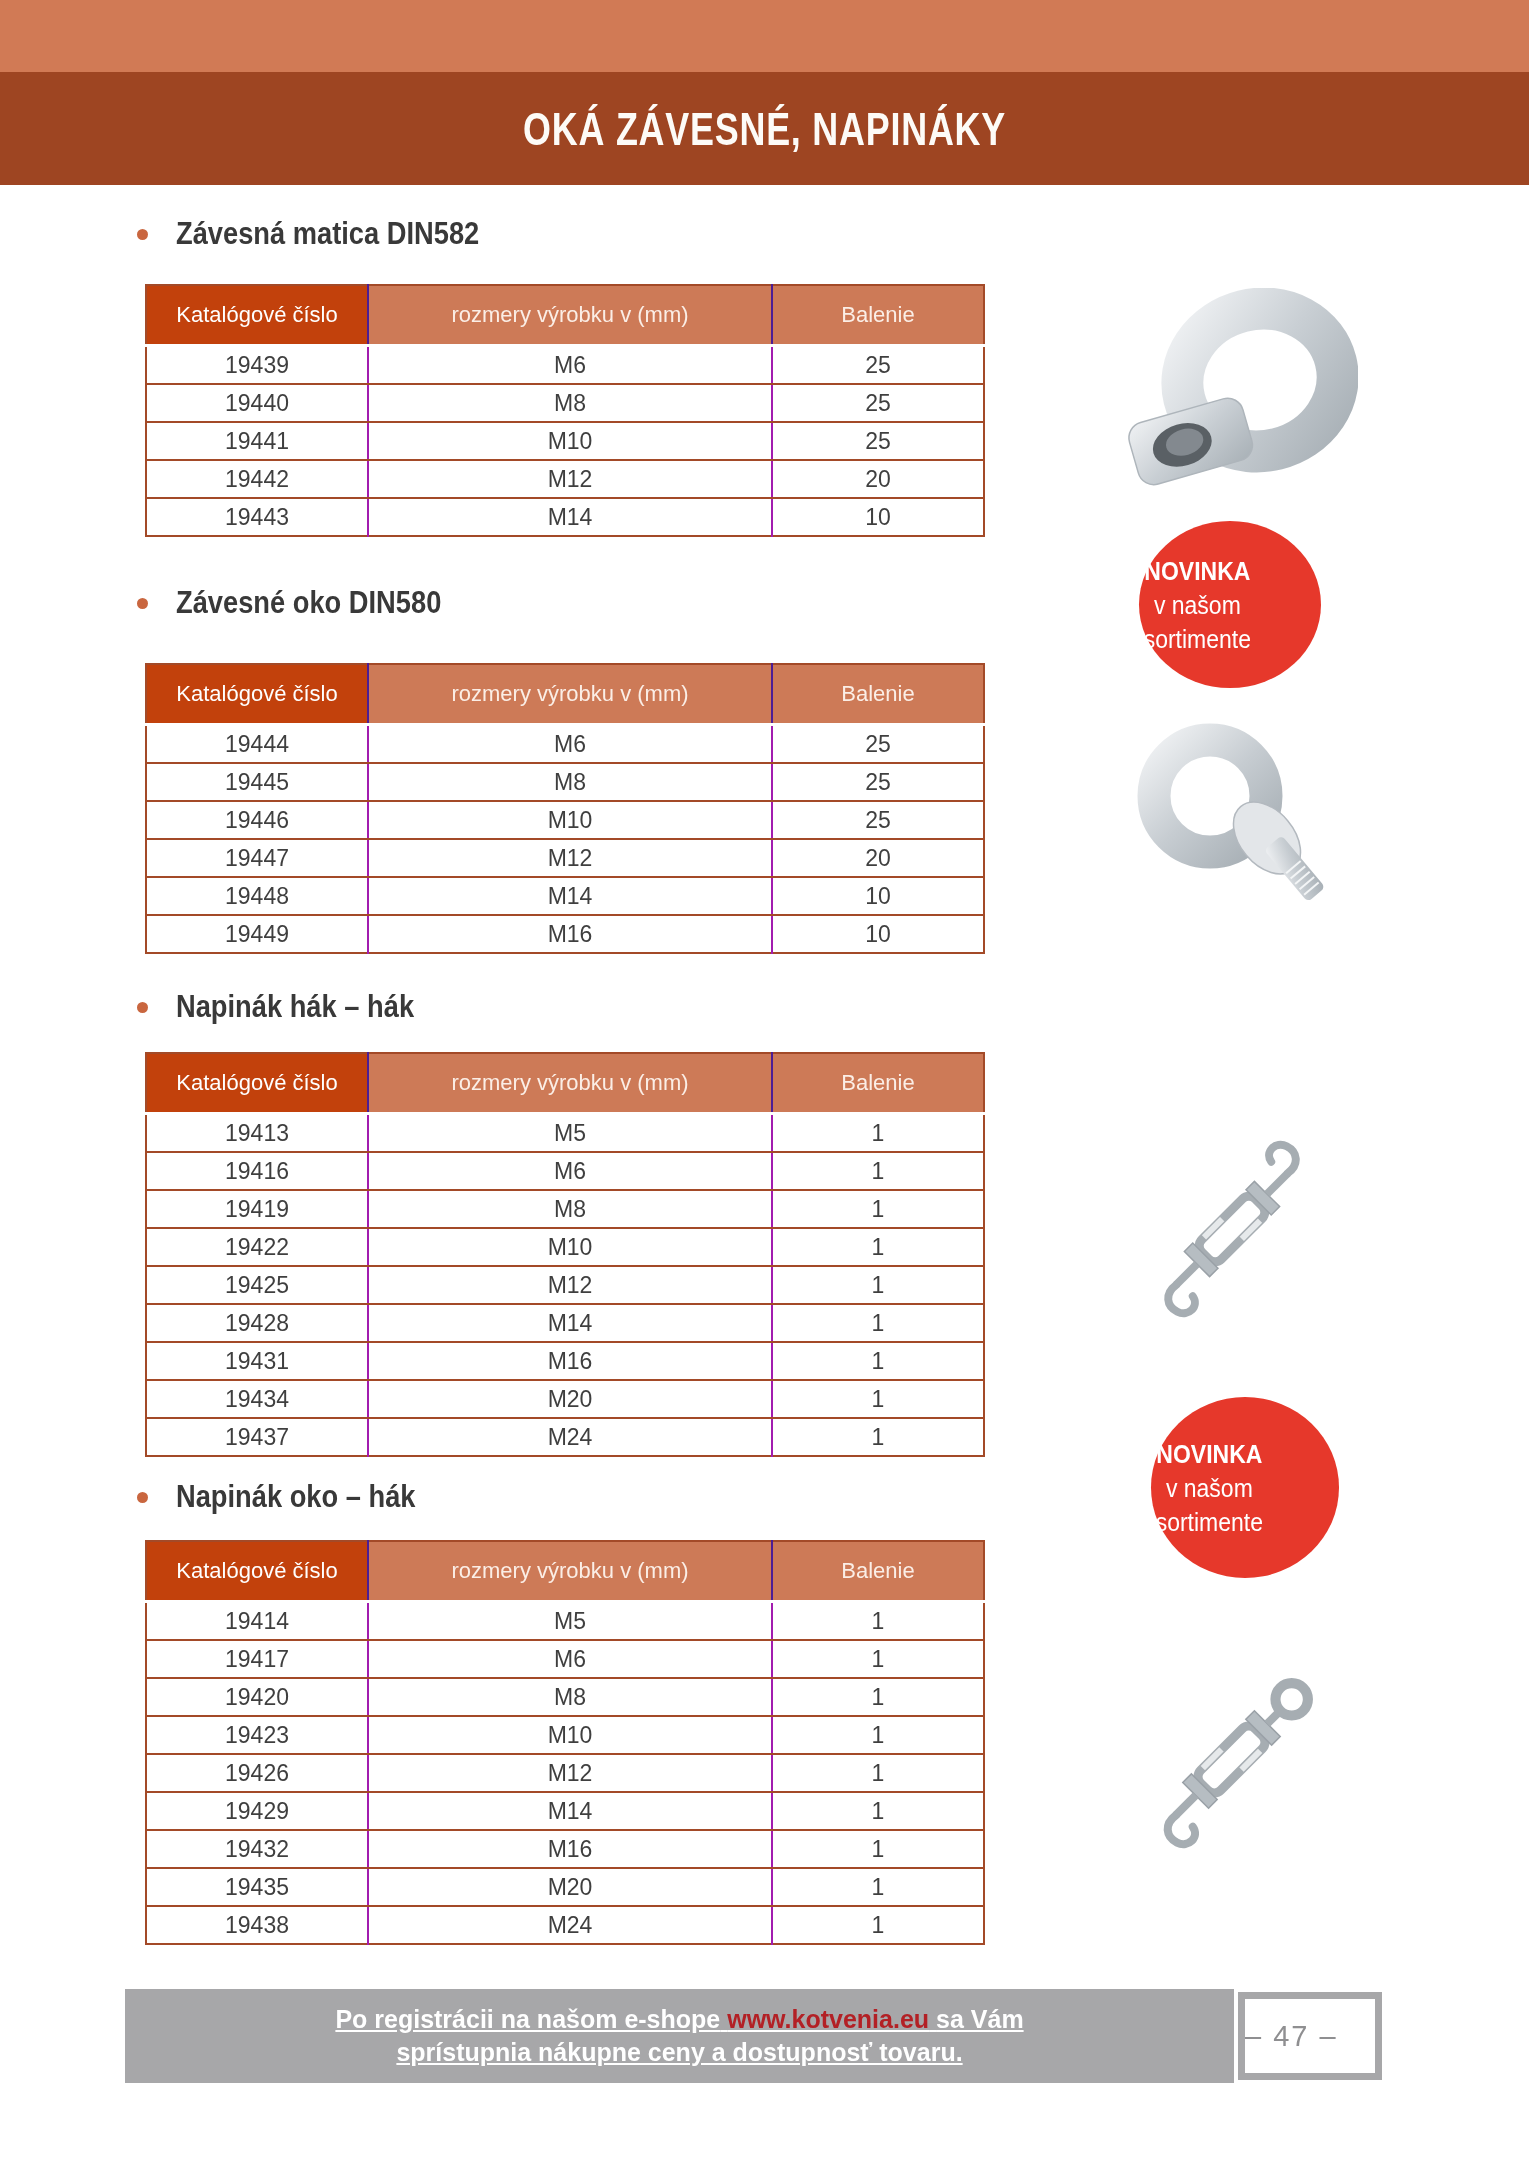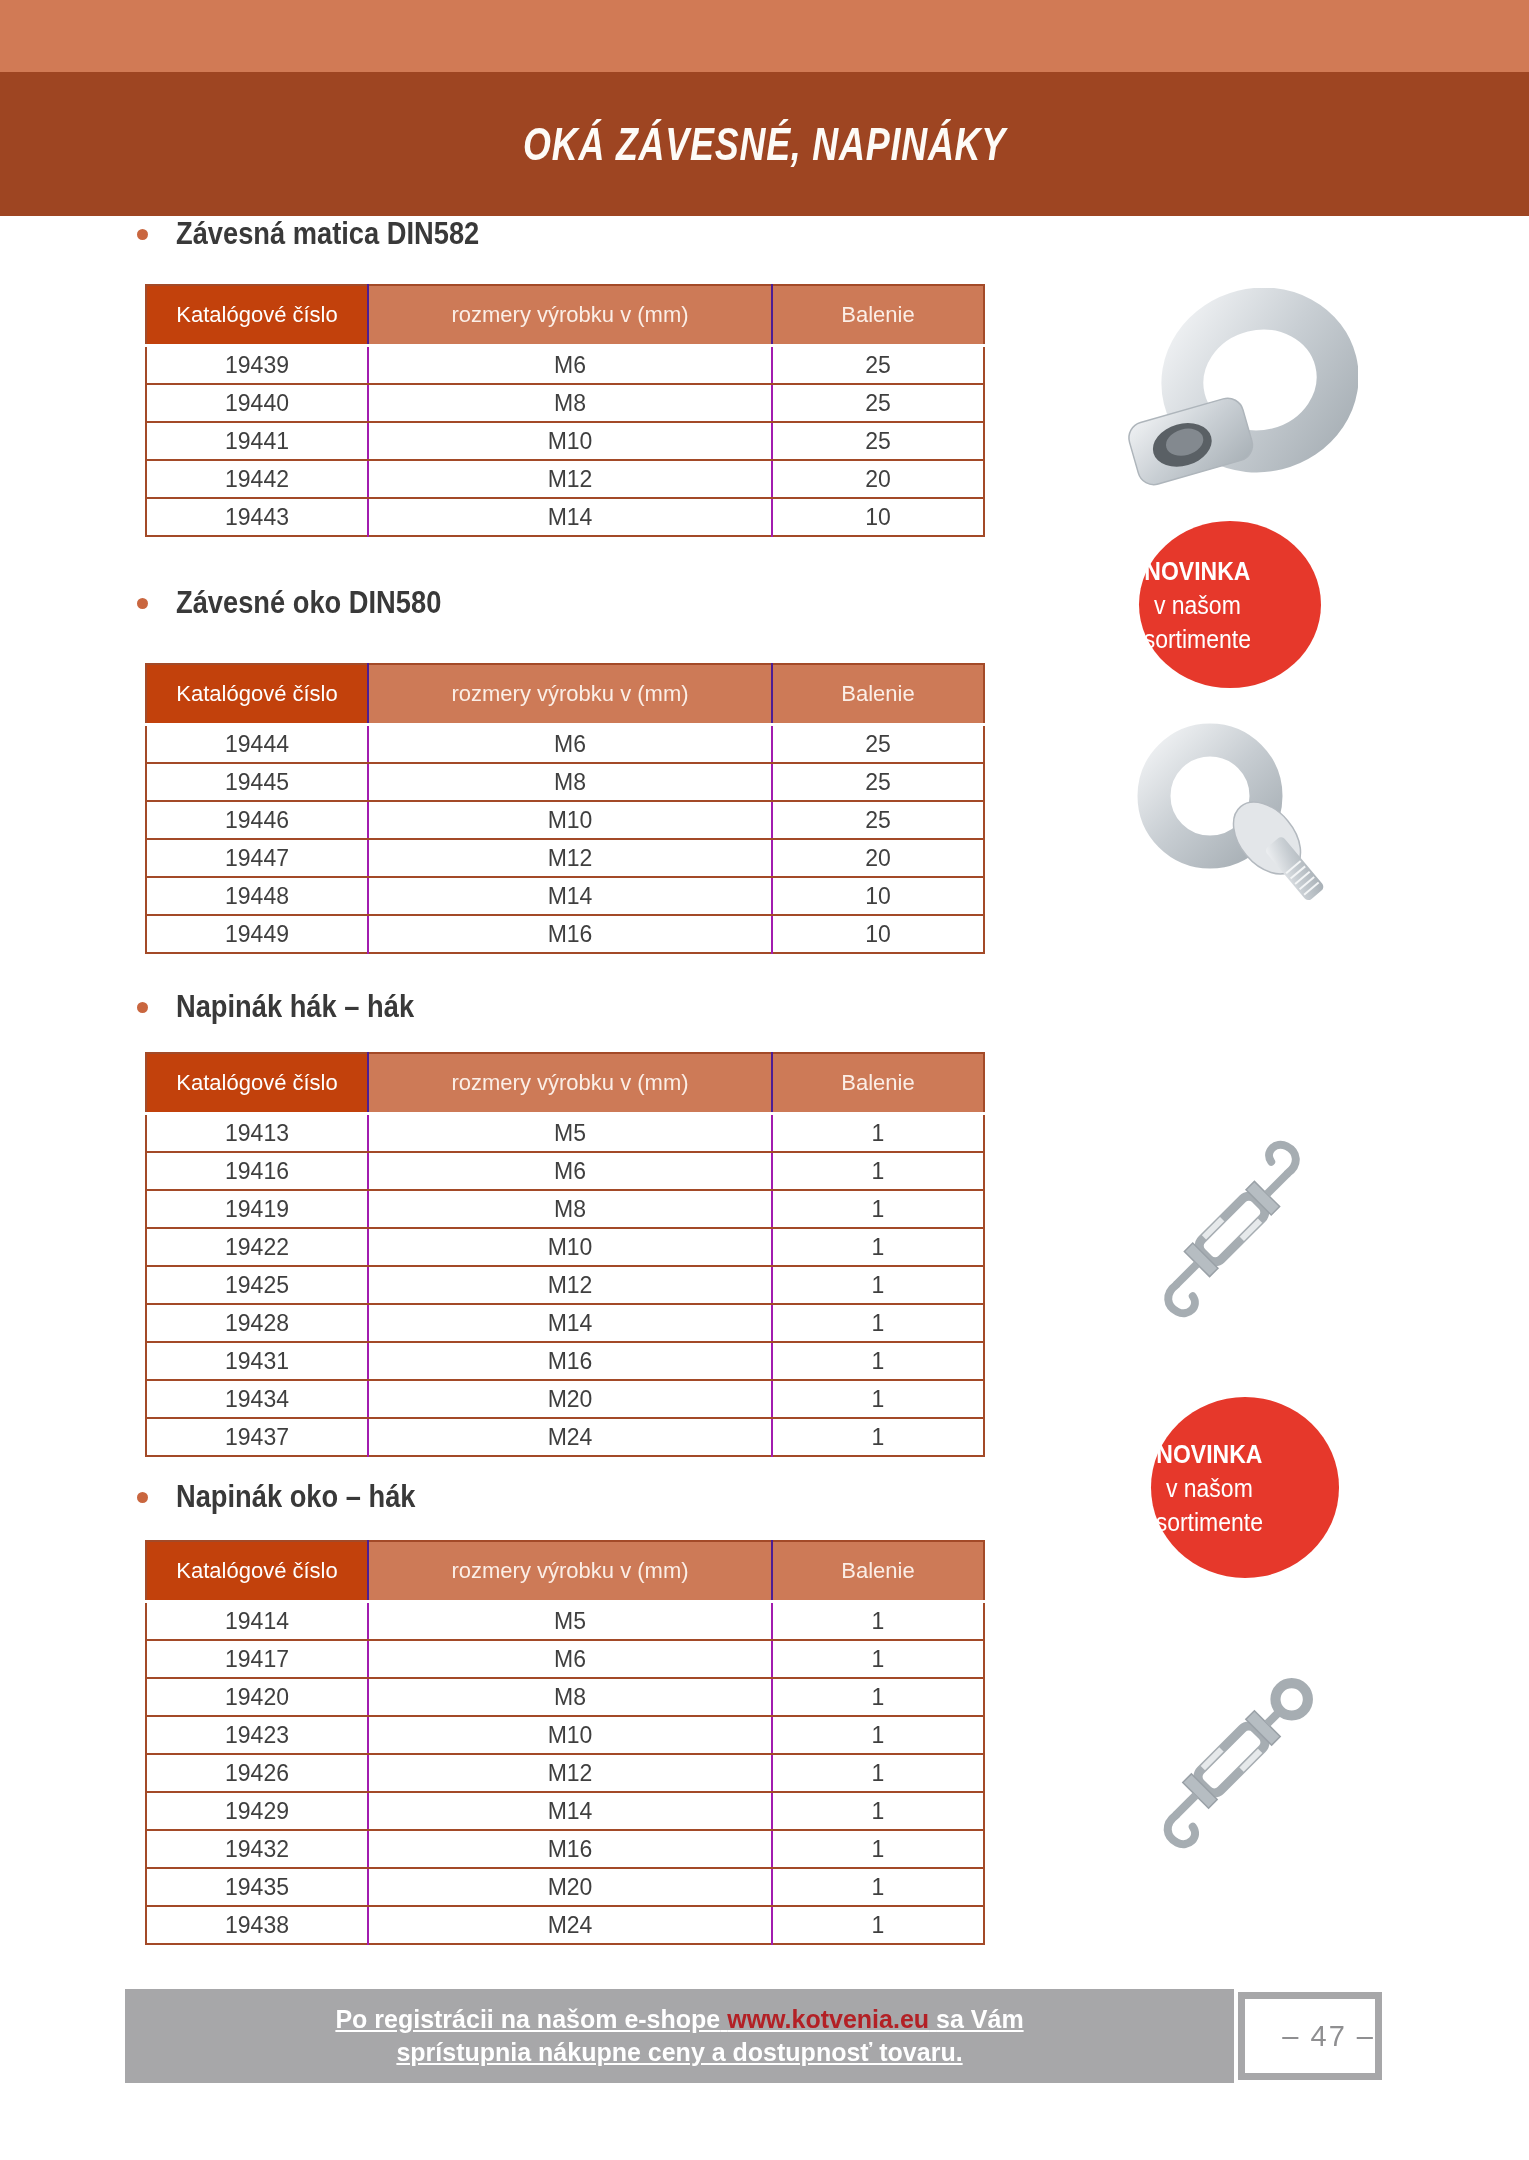--- a/index.html
+++ b/index.html
@@ -2,22 +2,22 @@
 <html><head>
 <meta charset="utf-8">
 <style>
   html,body{margin:0;padding:0;background:#ffffff;}
   #page{
     position:relative;width:1529px;height:2160px;background:#ffffff;overflow:hidden;
     font-family:"Liberation Sans","DejaVu Sans",sans-serif;
   }
   
   .top-strip{position:absolute;left:0;top:0;width:100%;height:72px;background:#d17a55;}
-  .title-band{position:absolute;left:0;top:72px;width:100%;height:144px;background:#9e4522;
-    display:flex;align-items:center;justify-content:center;font-style:italic;}
+  .title-band{position:absolute;left:0;top:72px;width:100%;height:113px;background:#9e4522;
+    display:flex;align-items:center;justify-content:center;}
   .title-band .title-text{color:#fdfbf7;font-size:46px;font-weight:bold;letter-spacing:1px;
     transform:scaleX(.78);white-space:nowrap;}
   
   .section-heading{position:absolute;left:137px;height:44px;display:flex;align-items:center;gap:28px;}
   .bullet{width:11px;height:11px;border-radius:50%;background:#c9663f;flex:0 0 auto;}
   .heading-text{font-size:31px;font-weight:bold;color:#393939;transform:scaleX(.88);
     transform-origin:left center;white-space:nowrap;}
   
   table.cat{position:absolute;left:145px;width:826px;border-collapse:collapse;table-layout:fixed;
     border:2px solid #a34a28;}
@@ -44,21 +44,21 @@
   .photo-eye-bolt{left:1125px;top:722px;width:220px;height:198px;}
   .photo-tb-hh{left:1122px;top:1120px;width:220px;height:218px;}
   .photo-tb-eh{left:1118px;top:1646px;width:228px;height:228px;}
   
   .footer-bar{position:absolute;left:125px;top:1989px;width:1109px;height:94px;background:#a7a7a9;
     display:flex;flex-direction:column;align-items:center;justify-content:center;
     color:#ffffff;font-weight:bold;font-size:25px;line-height:33px;}
   .footer-line{white-space:nowrap;text-decoration:underline;}
   .footer-link{color:#b32025;}
   .page-box{position:absolute;left:1238px;top:1992px;width:144px;height:88px;background:#ffffff;
-    border:7px solid #a7a7a9;box-sizing:border-box;display:flex;align-items:center;justify-content:flex-end;
+    border:7px solid #a7a7a9;box-sizing:border-box;display:flex;align-items:center;justify-content:flex-start;
     color:#8f8f91;font-size:29px;letter-spacing:2px;}
 </style>
 </head>
 <body>
 
 <div id="page">
 
   <div class="top-strip"></div>
   <div class="title-band">
     <div class="title-text">OKÁ ZÁVESNÉ, NAPINÁKY</div>

